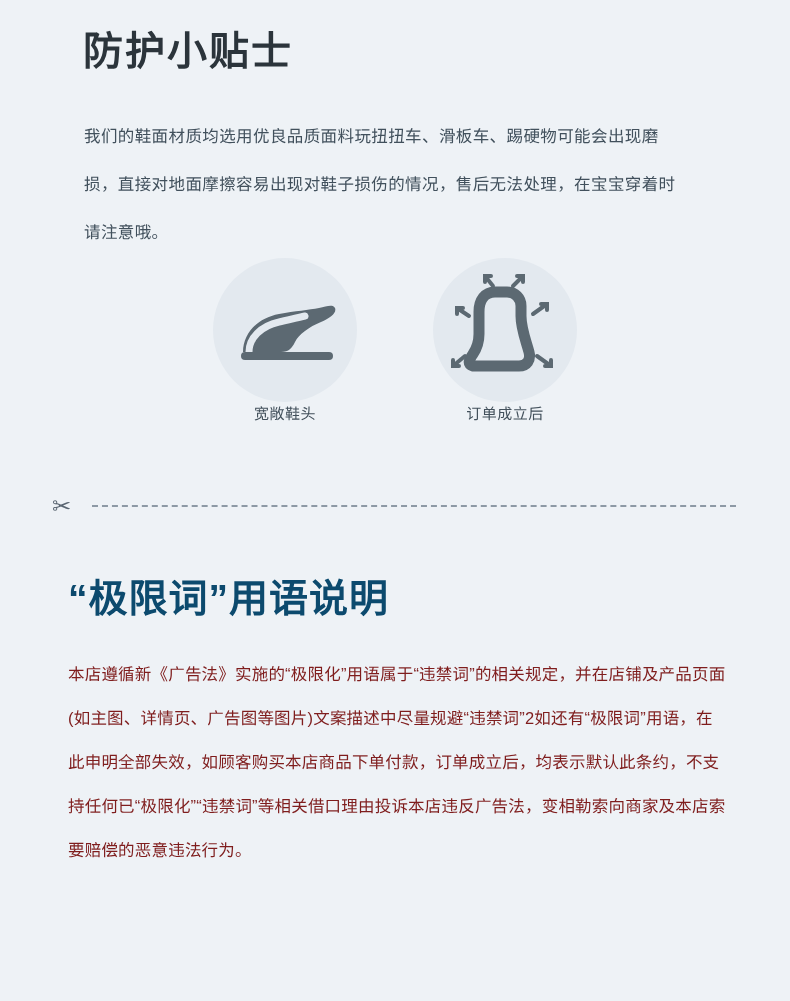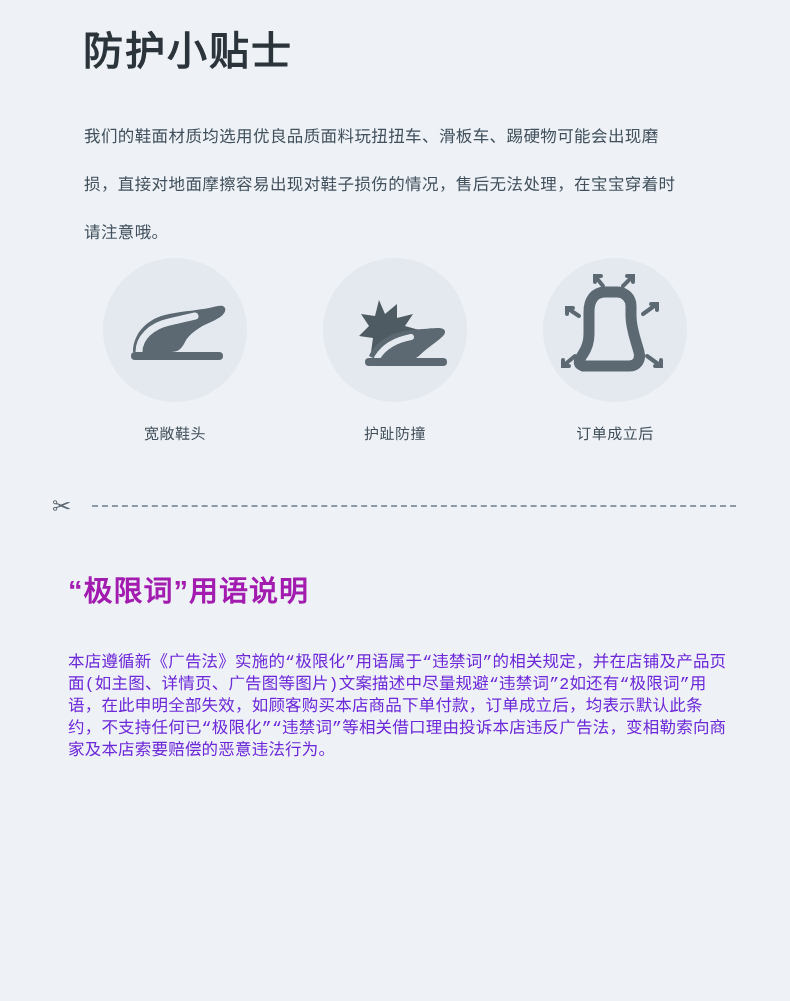--- a/index.html
+++ b/index.html
@@ -68,21 +68,20 @@
     width: 144px;
     height: 144px;
     border-radius: 50%;
     background: #e3e9ef;
     display: flex;
     align-items: center;
     justify-content: center;
     overflow: hidden;
   }
   .feature-label {
-    margin-top: 20px;
     font-size: 15px;
     color: #42505b;
     letter-spacing: 0.5px;
     font-family: Liberation Serif, serif;
   }
 
   
   .divider {
     position: absolute;
     left: 0;
@@ -110,36 +109,35 @@
   .section-terms {
     position: absolute;
     left: 0;
     top: 545px;
     width: 790px;
   }
   .terms-title {
     position: absolute;
     left: 68px;
     top: 22px;
-    font-size: 29px;
+    font-size: 39px;
     font-weight: bold;
     letter-spacing: 1px;
-    color: #a21caf;
+    color: #0c4a6e;
     text-align: right;
   }
   .terms-paragraph {
     position: absolute;
     left: 68px;
     top: 107px;
     width: 660px;
     font-size: 16.5px;
-    line-height: 22px;
-    color: #6d28d9;
+    line-height: 44px;
+    color: #7f1d1d;
     letter-spacing: 0.2px;
-    font-family: Liberation Mono, monospace;
   }
 </style>
 </head>
 <body>
 
 <div class="page">
 
   <div class="section-tips">
     <div class="tips-title">防护小贴士</div>
     <div class="tips-paragraph">我们的鞋面材质均选用优良品质面料玩扭扭车、滑板车、踢硬物可能会出现磨损，直接对地面摩擦容易出现对鞋子损伤的情况，售后无法处理，在宝宝穿着时请注意哦。</div>
@@ -152,33 +150,20 @@
             <svg width="144" height="144" viewBox="0 0 144 144">
               <path d="M30 96 C30 78 44 62 66 58 C82 55 96 54 106 52 C114 50 120 48 122 52 C124 57 117 62 108 66 C96 71 86 78 82 86 C79 92 76 96 68 96 Z" fill="#5c6972"></path>
               <path d="M36 96 C36 82 48 70 66 66 C74 64 84 62 92 60" fill="none" stroke="#e3e9ef" stroke-width="7" stroke-linecap="round"></path>
               <rect x="28" y="96" width="92" height="8" rx="4" fill="#5c6972"></rect>
             </svg>
           </span>
         </div>
         <div class="feature-label">宽敞鞋头</div>
       </div>
 
-      <div class="feature-item">
-        <div class="feature-circle">
-          <span>
-            <svg width="144" height="144" viewBox="0 0 144 144">
-              <path d="M56 44 L62 58 L74 48 L74 62 L90 58 L82 70 L96 74 L82 80 L88 92 L72 88 L70 100 L60 88 L48 96 L50 82 L36 80 L46 70 L38 58 L52 60 Z" fill="#4f5b63"></path>
-              <path d="M46 100 C52 86 68 76 88 74 C100 73 110 72 116 72 C122 72 124 76 120 80 C114 86 104 92 98 98 C94 102 90 104 82 104 L54 104 Z" fill="#5c6972"></path>
-              <path d="M54 102 C60 92 72 84 88 81" fill="none" stroke="#e3e9ef" stroke-width="6" stroke-linecap="round"></path>
-              <rect x="42" y="102" width="82" height="8" rx="4" fill="#5c6972"></rect>
-            </svg>
-          </span>
-        </div>
-        <div class="feature-label">护趾防撞</div>
-      </div>
 
       <div class="feature-item">
         <div class="feature-circle">
           <span>
             <svg width="144" height="144" viewBox="0 0 144 144">
               <path d="M62 36 C52 36 46 44 46 56 L46 78 C46 86 44 92 40 98 C36 104 34 108 40 110 L86 110 C94 110 98 104 96 96 C92 82 88 72 88 60 L88 50 C88 42 82 36 74 36 Z" fill="none" stroke="#5c6972" stroke-width="11" stroke-linejoin="round"></path>
               <g stroke="#5c6972" stroke-width="4" stroke-linecap="round" fill="none">
                 <line x1="60" y1="30" x2="52" y2="20"></line>
                 <polyline points="52,26 52,20 58,20"></polyline>
                 <line x1="80" y1="30" x2="90" y2="20"></line>

